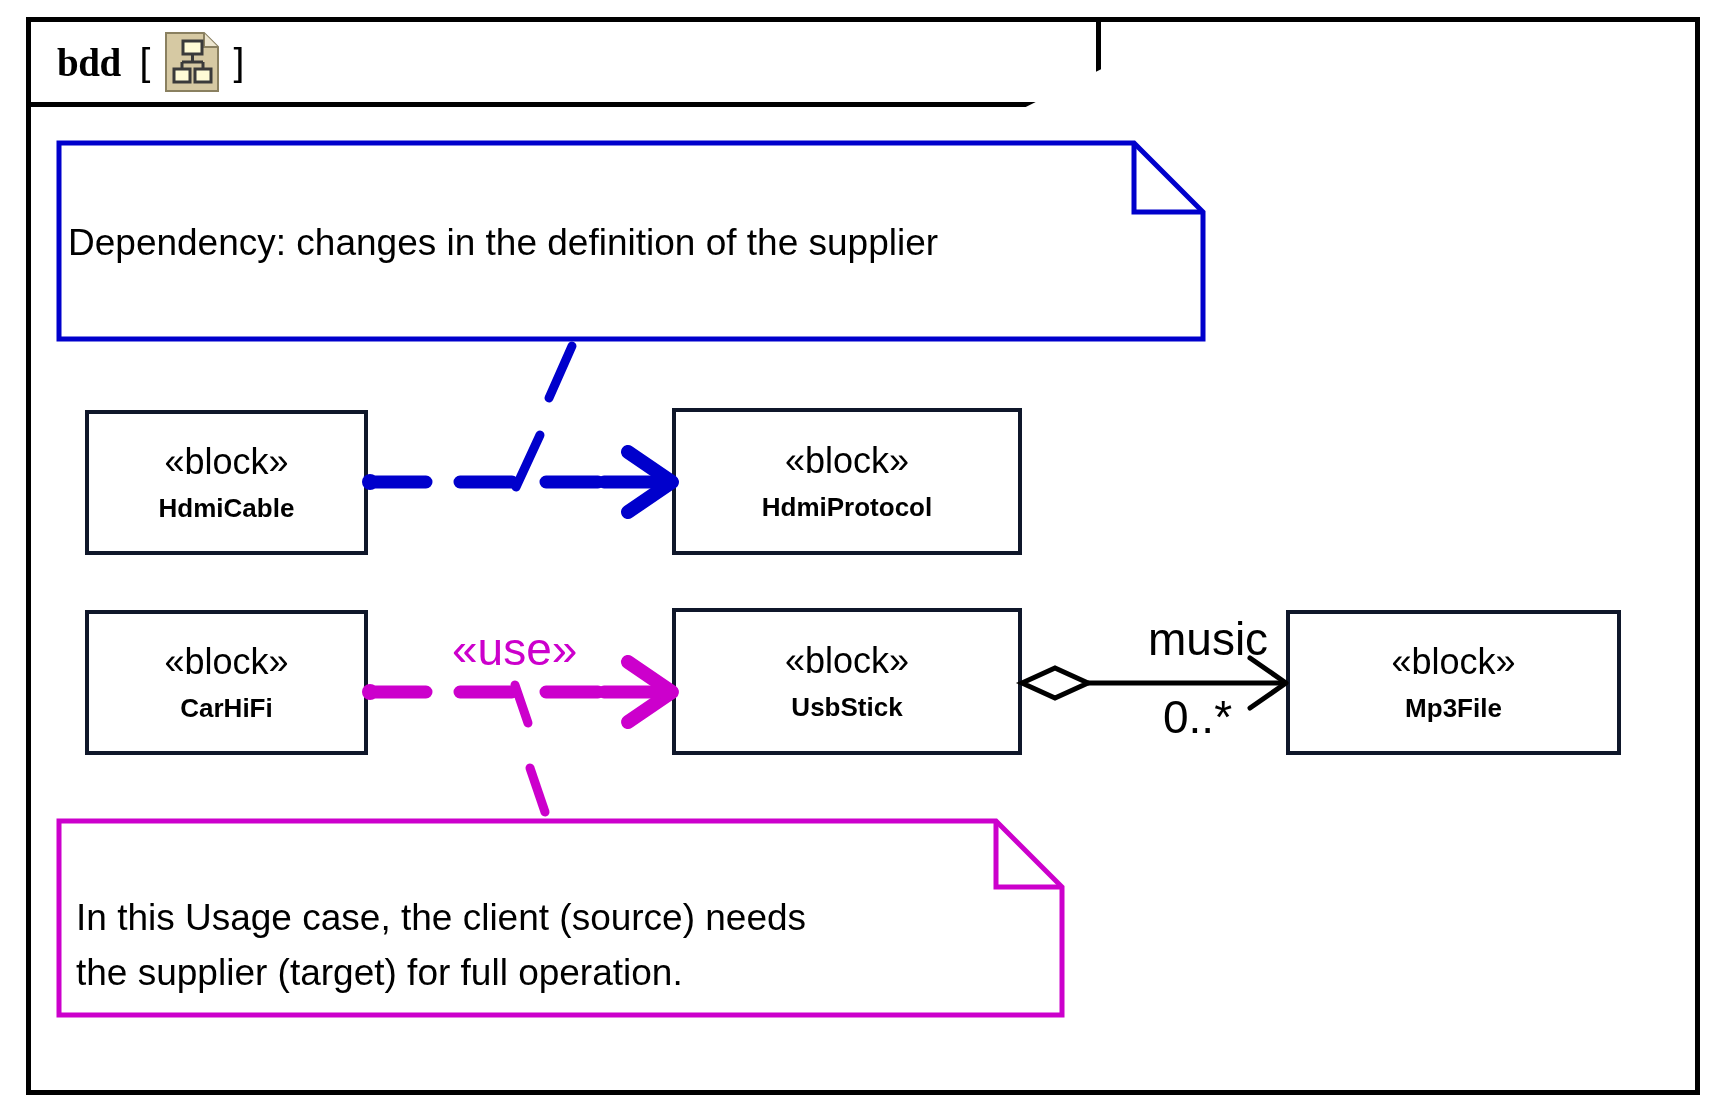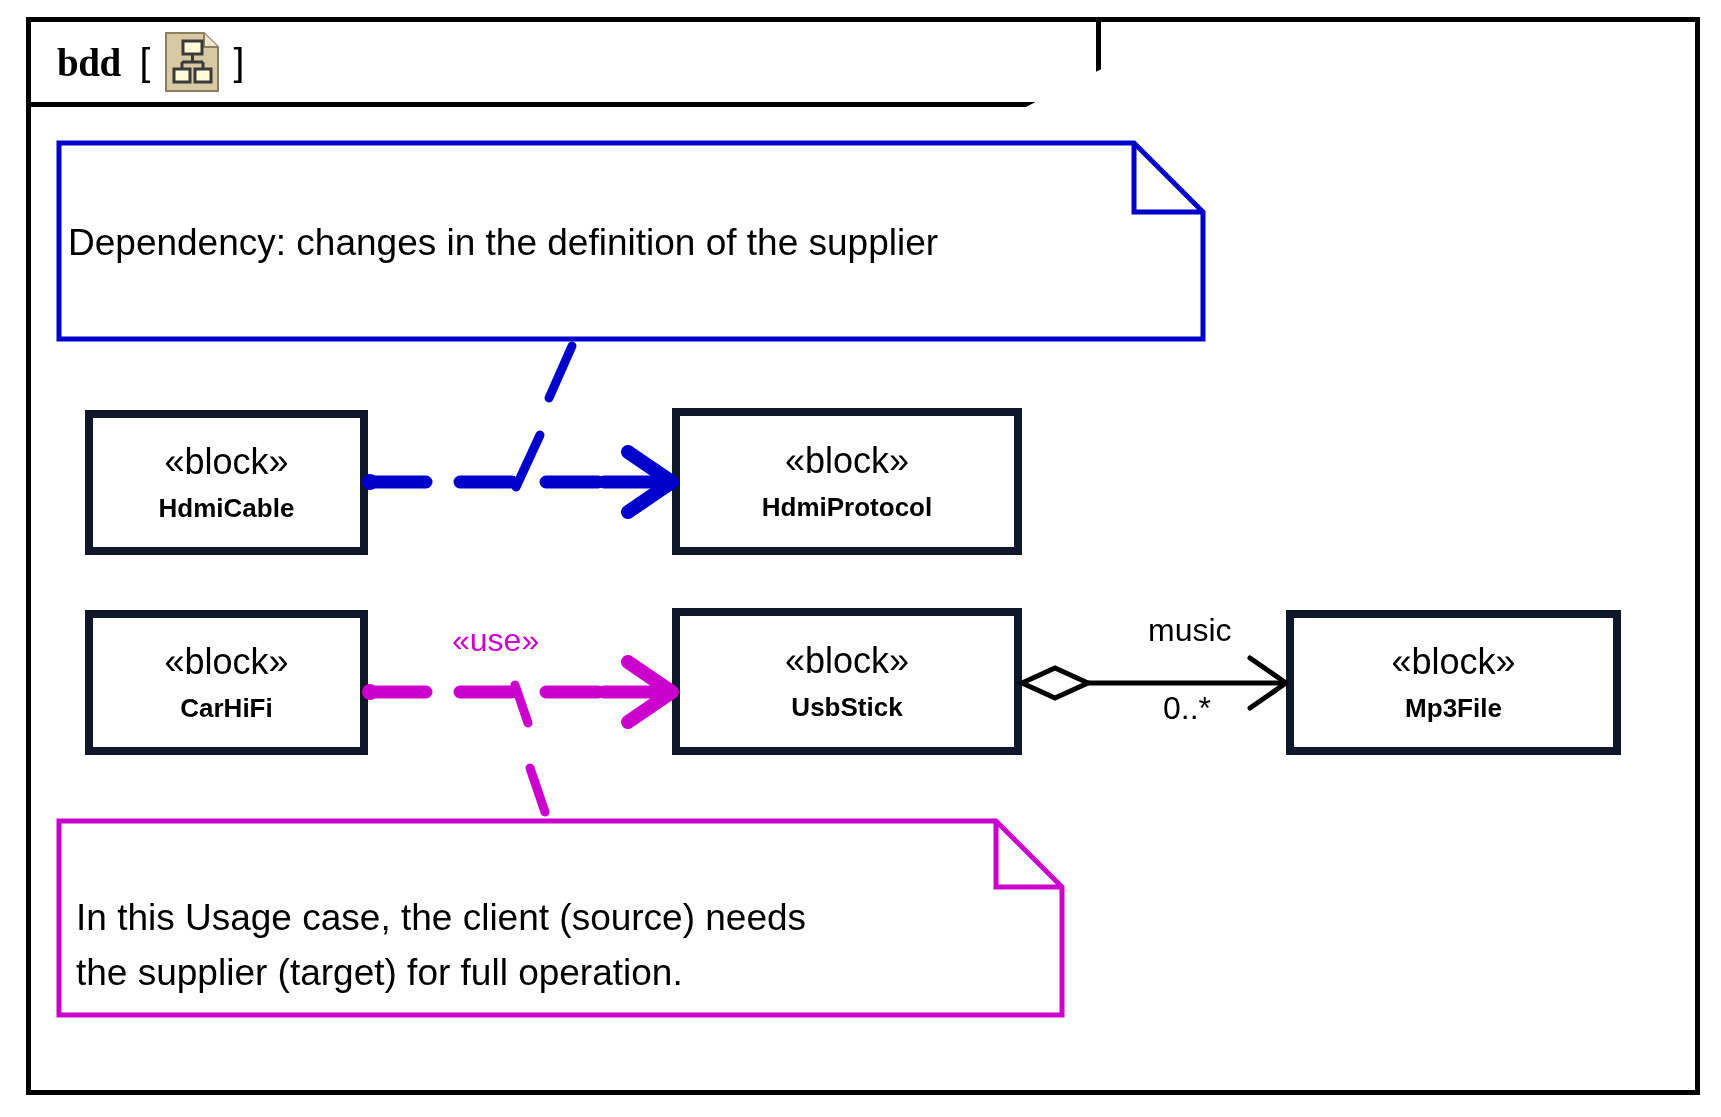--- a/index.html
+++ b/index.html
@@ -104,21 +104,21 @@
     position: absolute;
     font-size: 37px;
     line-height: 55px;
     color: #000000;
     white-space: pre;
   }
 
   
   .block {
     position: absolute;
-    border: 8px solid #0f172a;
+    border: 4px solid #0f172a;
     background: #ffffff;
     box-sizing: border-box;
     display: flex;
     flex-direction: column;
     align-items: center;
     justify-content: center;
   }
   .block-stereotype {
     font-size: 36px;
     color: #000000;
@@ -128,21 +128,21 @@
   .block-name {
     font-size: 26px;
     font-weight: bold;
     color: #000000;
     line-height: 1.05;
   }
 
   
   .edge-label {
     position: absolute;
-    font-size: 32px;
+    font-size: 46px;
     color: #000000;
     white-space: nowrap;
     text-align: center;
   }
   .edge-label.use {
     color: #CC00CC;
   }
 
   
   .wires {

